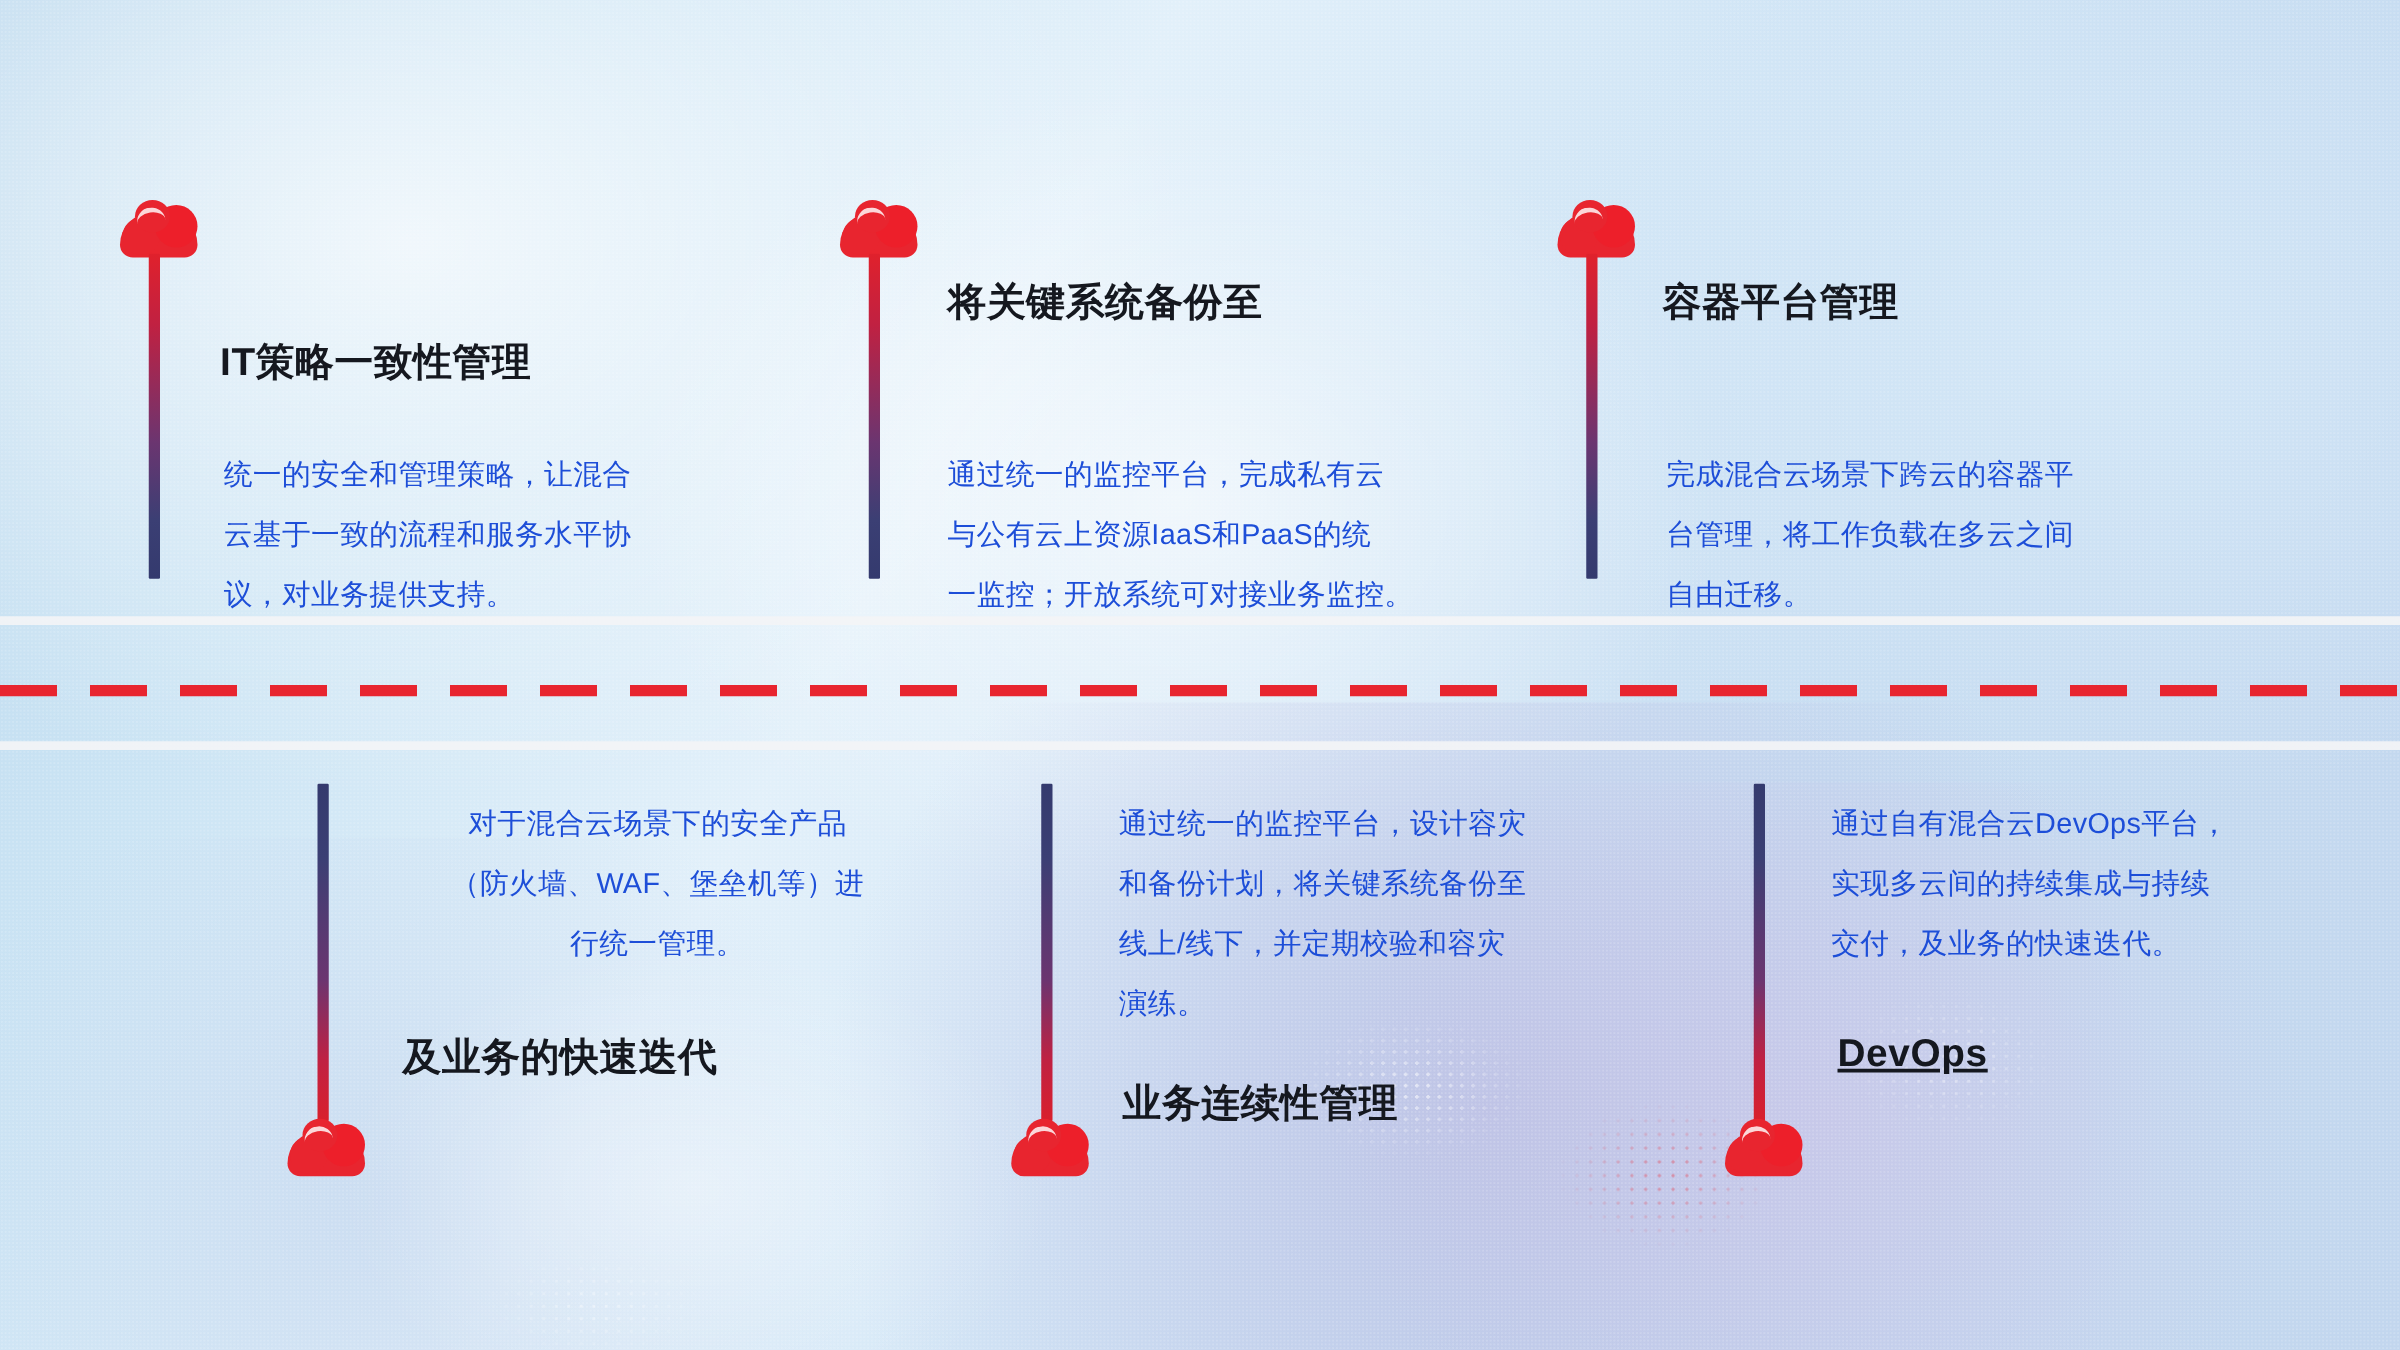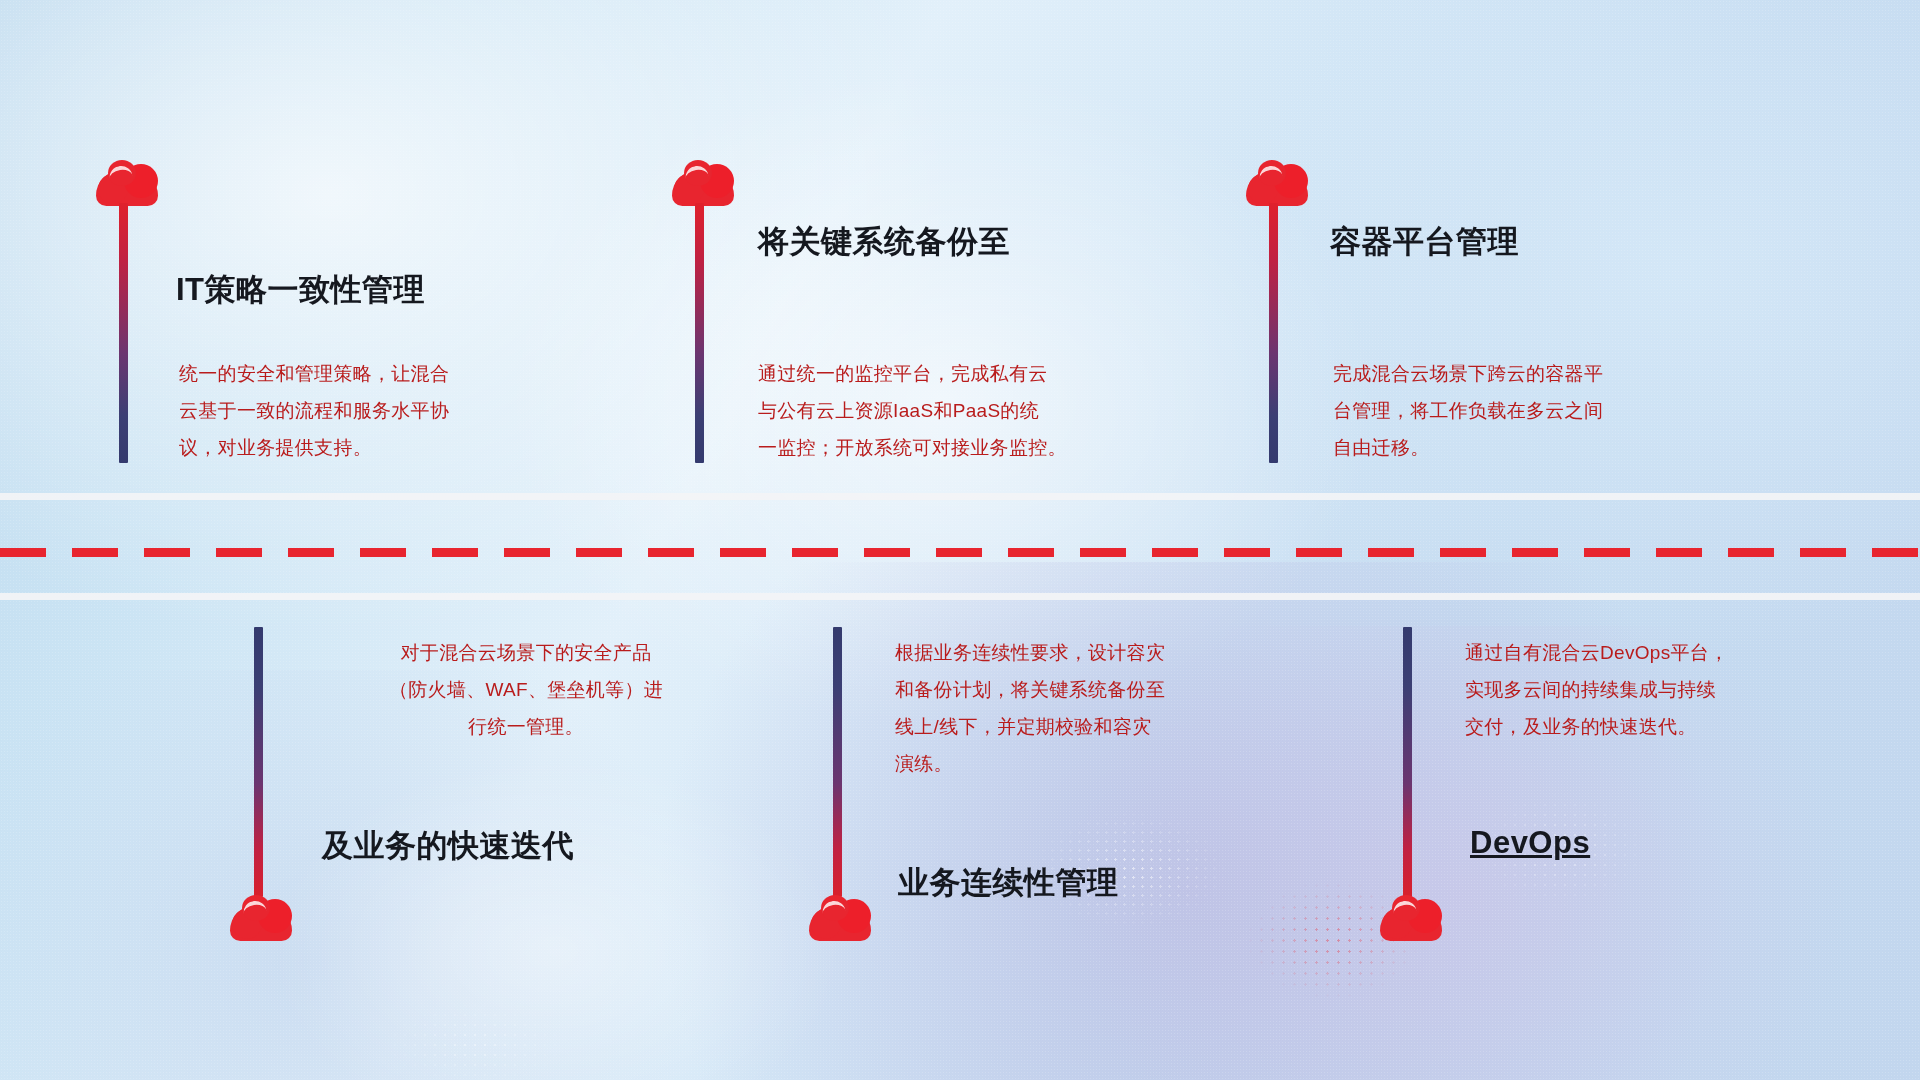--- a/index.html
+++ b/index.html
@@ -72,21 +72,21 @@
   .cloud .c-t{position:absolute;left:12px;top:0px;width:28px;height:26px;background:#e8252f;border-radius:50%;}
   .cloud .c-hl{position:absolute;left:13px;top:6px;width:23px;height:10px;
     border-top:4px solid rgba(255,255,255,.82);border-radius:14px 14px 0 0;transform:rotate(-8deg);}
 
   .bar{position:absolute;width:9px;border-radius:1px;}
   .bar-down{background:linear-gradient(to bottom,#e0212c 0%,#c02142 22%,#6b3570 58%,#3b3f74 82%,#343a6e 100%);}
   .bar-up{background:linear-gradient(to bottom,#343a6e 0%,#3b3f74 22%,#6b3570 58%,#c02142 82%,#d9202c 100%);}
 
   .title{position:absolute;font-size:31px;font-weight:700;color:#15181f;
     letter-spacing:.5px;white-space:nowrap;}
-  .desc{position:absolute;font-size:19px;line-height:37px;color:#b91c1c;
+  .desc{position:absolute;font-size:23px;line-height:48px;color:#1d4ed8;
     letter-spacing:.3px;white-space:pre-line;}
 </style>
 </head>
 <body>
 
 <div class="stage">
 
   <div class="bg-base"></div>
   <div class="bg-glow-a"></div>
   <div class="bg-glow-b"></div>
@@ -160,21 +160,21 @@
       <div class="c-main"></div>
         <div class="c-l"></div>
         <div class="c-r"></div>
         <div class="c-t"></div>
         <div class="c-hl"></div>
     </div>
   </div>
 
   <div class="col">
     <div class="bar bar-up" style="left:833px;top:627px;height:270px;"></div>
-    <div class="desc" style="left:895px;top:634px;width:425px;">根据业务连续性要求，设计容灾
+    <div class="desc" style="left:895px;top:634px;width:425px;">通过统一的监控平台，设计容灾
 和备份计划，将关键系统备份至
 线上/线下，并定期校验和容灾
 演练。</div>
     <div class="title" style="left:898px;top:862px;">业务连续性管理</div>
     <div class="cloud" style="left:809px;top:895px;">
       <div class="c-main"></div>
         <div class="c-l"></div>
         <div class="c-r"></div>
         <div class="c-t"></div>
         <div class="c-hl"></div>

